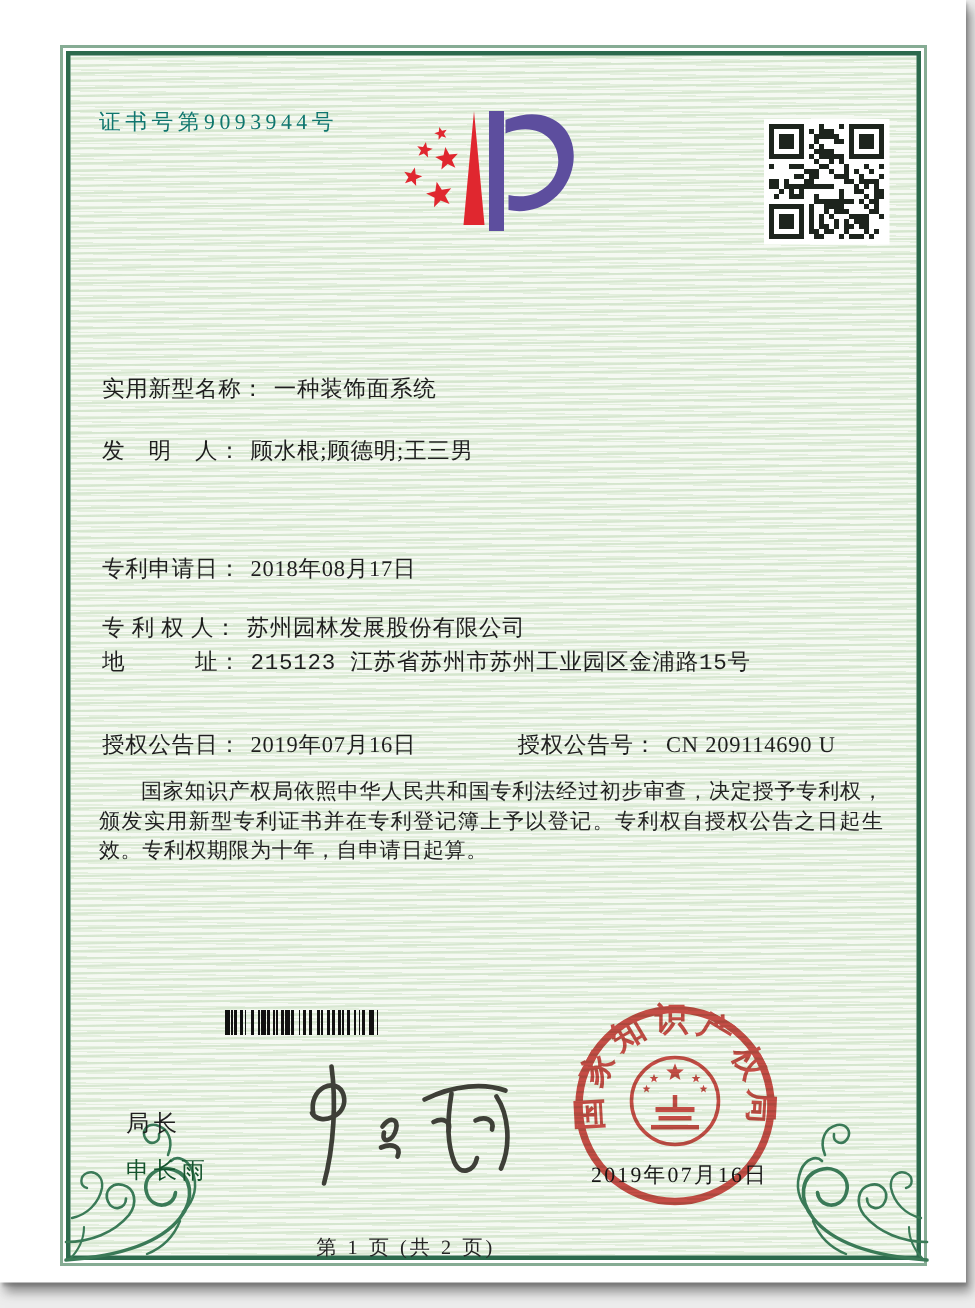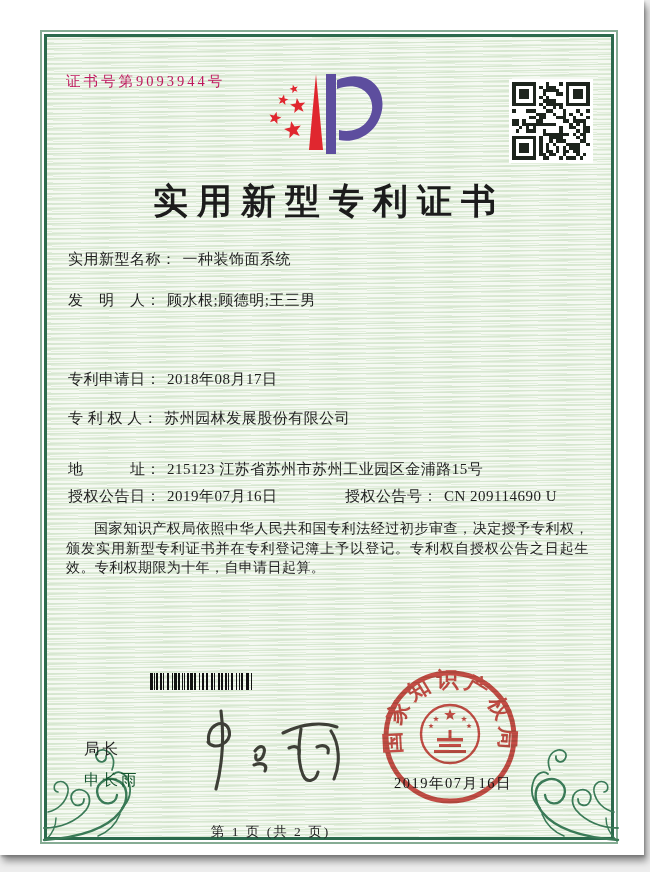--- a/index.html
+++ b/index.html
@@ -27,32 +27,32 @@
     border:3px solid #2c6a4d;
     background:
       repeating-linear-gradient(179deg, rgba(223,236,217,.0) 0 1px, rgba(210,228,203,.85) 1.5px 2.5px, rgba(223,236,217,0) 3px 5px),
       repeating-linear-gradient(1deg, #f5f9f2 0 2.5px, #e3efdd 2.5px 3.5px),
       #f4f8f1;
   }
 
   .abs { position:absolute; }
 
   .cert-no {
-    left:66px; top:72px; font-size:14.5px; letter-spacing:3px; color:#be185d;
+    left:66px; top:72px; font-size:14.5px; letter-spacing:3px; color:#0f766e;
   }
 
   .title {
     left:40px; top:178px; width:578px; text-align:center;
     font-size:35px; font-weight:bold; letter-spacing:9px; color:#1c1c1c;
   }
 
   .field { left:68px; font-size:15px; color:#1e1e1e; letter-spacing:.5px; white-space:nowrap; }
   .field .lbl { margin-right:6px; }
   .f1 { top:250px; } .f2 { top:291px; } .f3 { top:331px; }
-  .f4 { top:370px; } .f5 { top:409px; } .f6 { top:460px; }
+  .f4 { top:370px; } .f5 { top:409px; } .f6 { top:432px;font-family:Liberation Mono, monospace; }
   .f7 { top:487px; }
   .grant-no { position:absolute; left:277px; top:0; white-space:nowrap; }
   .f7 { width:520px; }
 
   .paras {
     left:66px; top:519px; width:523px;
     font-size:14px; line-height:19.5px; color:#222; text-align:justify;
     font-style:normal; letter-spacing:.4px;
   }
   .paras p { margin:0; text-indent:2em; }
@@ -306,21 +306,20 @@
           <rect x="10" y="23" width="1" height="1"></rect>
           <rect x="11" y="23" width="1" height="1"></rect>
           <rect x="15" y="23" width="1" height="1"></rect>
           <rect x="17" y="23" width="1" height="1"></rect>
           <rect x="18" y="23" width="1" height="1"></rect>
           <rect x="19" y="23" width="1" height="1"></rect>
           <rect x="21" y="23" width="1" height="1"></rect>
         </g>
     </svg>
 
-    <div class="abs title">实用新型专利证书</div>
 
     <div class="abs field f1">
       <span class="lbl">实用新型名称：</span><span>一种装饰面系统</span>
     </div>
     <div class="abs field f2">
       <span class="lbl">发　明　人：</span><span>顾水根;顾德明;王三男</span>
     </div>
     <div class="abs field f4">
       <span class="lbl">专利申请日：</span><span>2018年08月17日</span>
     </div>

